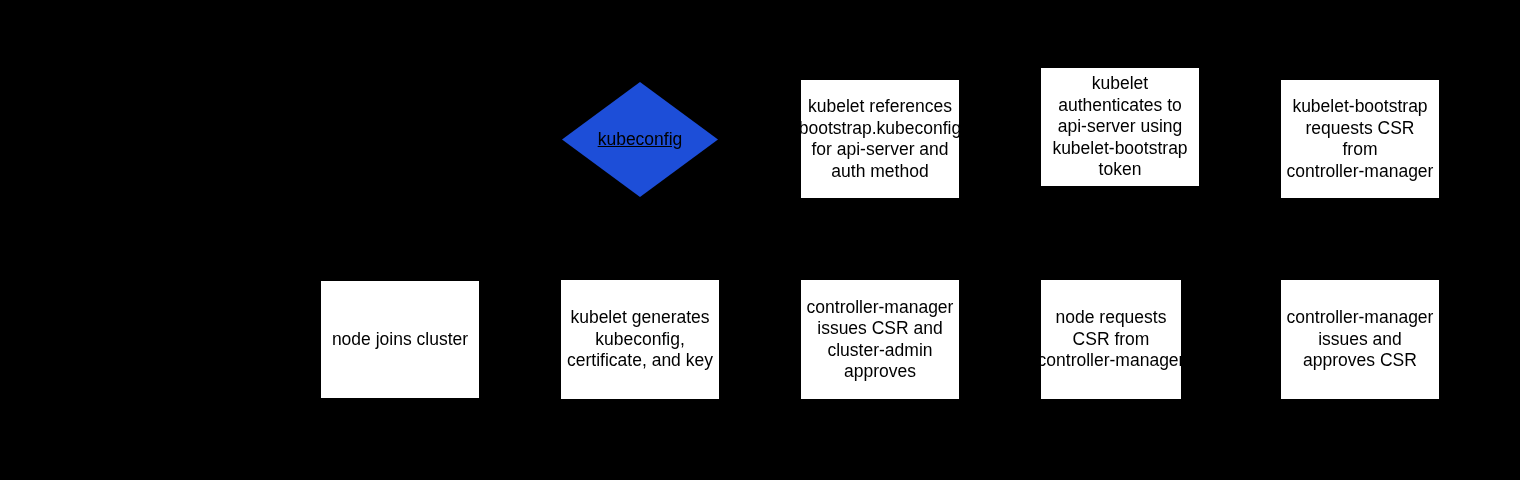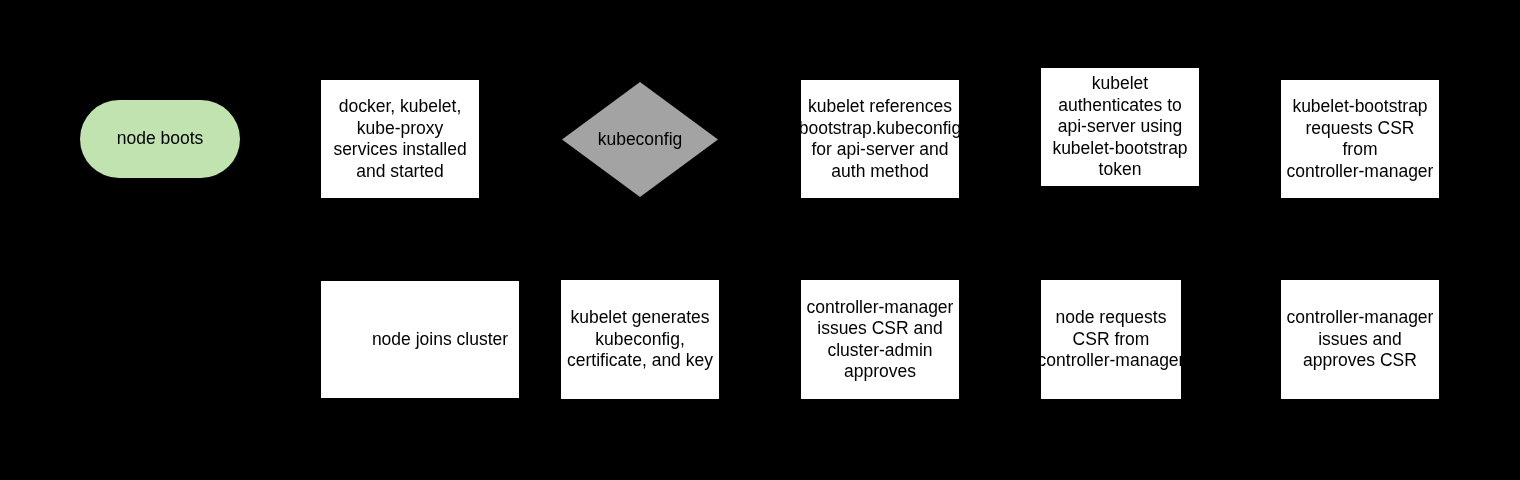--- a/index.html
+++ b/index.html
@@ -37,32 +37,23 @@
   }
   .shape-rect {
     border-radius: 0;
   }
 </style>
 </head>
 <body>
 
 <div class="canvas">
 
-  <div class="node shape-pill" style="left: 80px; top: 100px; width: 160px; height: 78px; background: rgb(192, 227, 175);">
-    <span class="node-label">node boots</span>
-  </div>
 
-  <div class="node shape-rect" style="left: 321px; top: 80px; width: 158px; height: 118px; background: rgb(255, 255, 255);">
-    <span class="node-label">docker, kubelet,
-kube-proxy
-services installed
-and started</span>
-  </div>
 
-  <div class="node shape-diamond" style="left: 562px; top: 82px; width: 156px; height: 115px; background: #a3a3a3;">
+  <div class="node shape-diamond" style="left: 562px; top: 82px; width: 156px; height: 115px; background: #1d4ed8; text-decoration: underline;">
     <span class="node-label">kubeconfig</span>
   </div>
 
   <div class="node shape-rect" style="left: 801px; top: 80px; width: 158px; height: 118px; background: rgb(255, 255, 255); justify-content: center;">
     <span class="node-label">kubelet references
 bootstrap.kubeconfig
 for api-server and
 auth method</span>
   </div>
 
@@ -75,21 +66,21 @@
   </div>
 
   <div class="node shape-rect" style="left: 1281px; top: 80px; width: 158px; height: 118px; background: rgb(255, 255, 255);">
     <span class="node-label">kubelet-bootstrap
 requests CSR
 from
 controller-manager</span>
   </div>
 
 
-  <div class="node shape-rect" style="left: 321px; top: 281px; width: 158px; height: 117px; background: rgb(255, 255, 255); padding-left: 40px;">
+  <div class="node shape-rect" style="left: 321px; top: 281px; width: 158px; height: 117px; background: rgb(255, 255, 255);">
     <span class="node-label">node joins cluster</span>
   </div>
 
   <div class="node shape-rect" style="left: 561px; top: 280px; width: 158px; height: 119px; background: rgb(255, 255, 255); justify-content: center;">
     <span class="node-label">kubelet generates
 kubeconfig,
 certificate, and key</span>
   </div>
 
   <div class="node shape-rect" style="left: 801px; top: 280px; width: 158px; height: 119px; background: rgb(255, 255, 255);">

